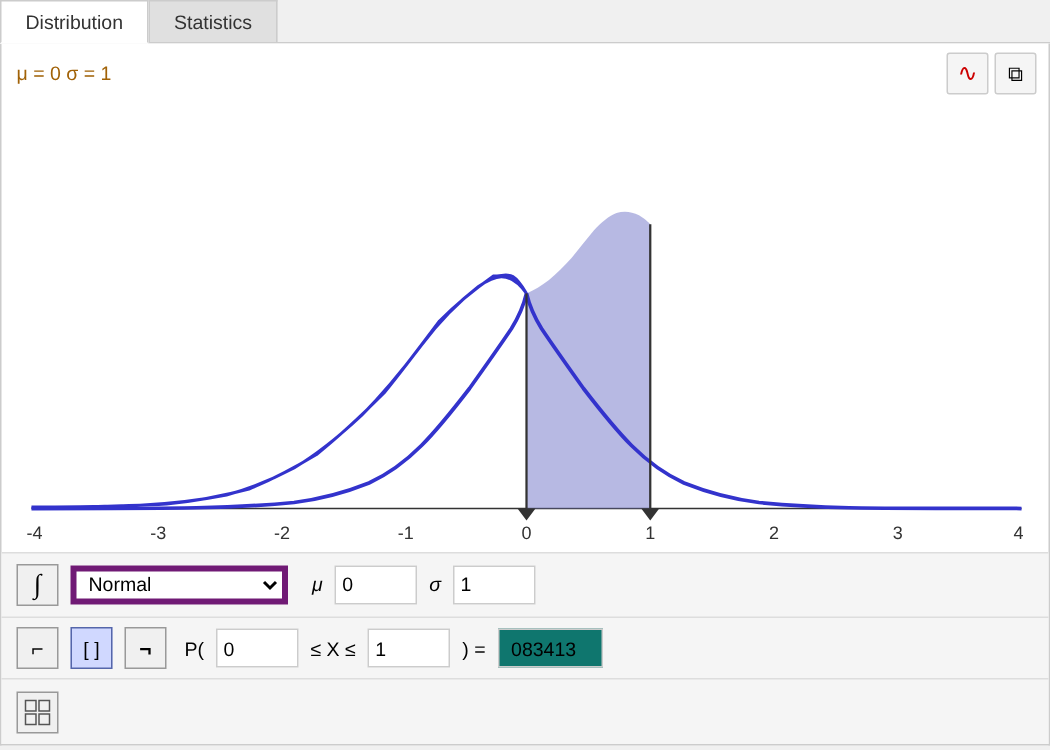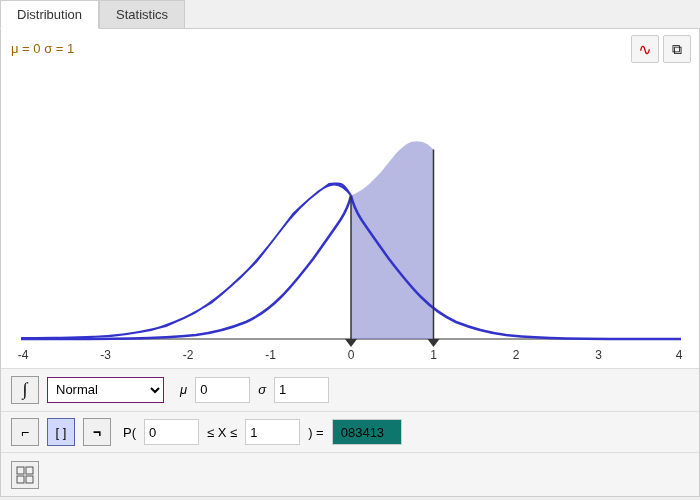--- a/index.html
+++ b/index.html
@@ -102,24 +102,24 @@
       align-items: center;
       padding: 6px 10px;
       gap: 8px;
       height: 44px;
       border-top: 1px solid #ddd;
     }
 
     select {
       height: 26px;
       font-size: 13px;
-      border: 1px solid #701a75;
+      border: 4px solid #701a75;
       background: #fff;
       padding: 0 4px;
-      width: 117px;
+      width: 145px;
     }
 
     input[type="text"] {
       height: 26px;
       font-size: 13px;
       border: 1px solid #ccc;
       background: #fff;
       padding: 0 4px;
       width: 60px;
       text-align: left;

